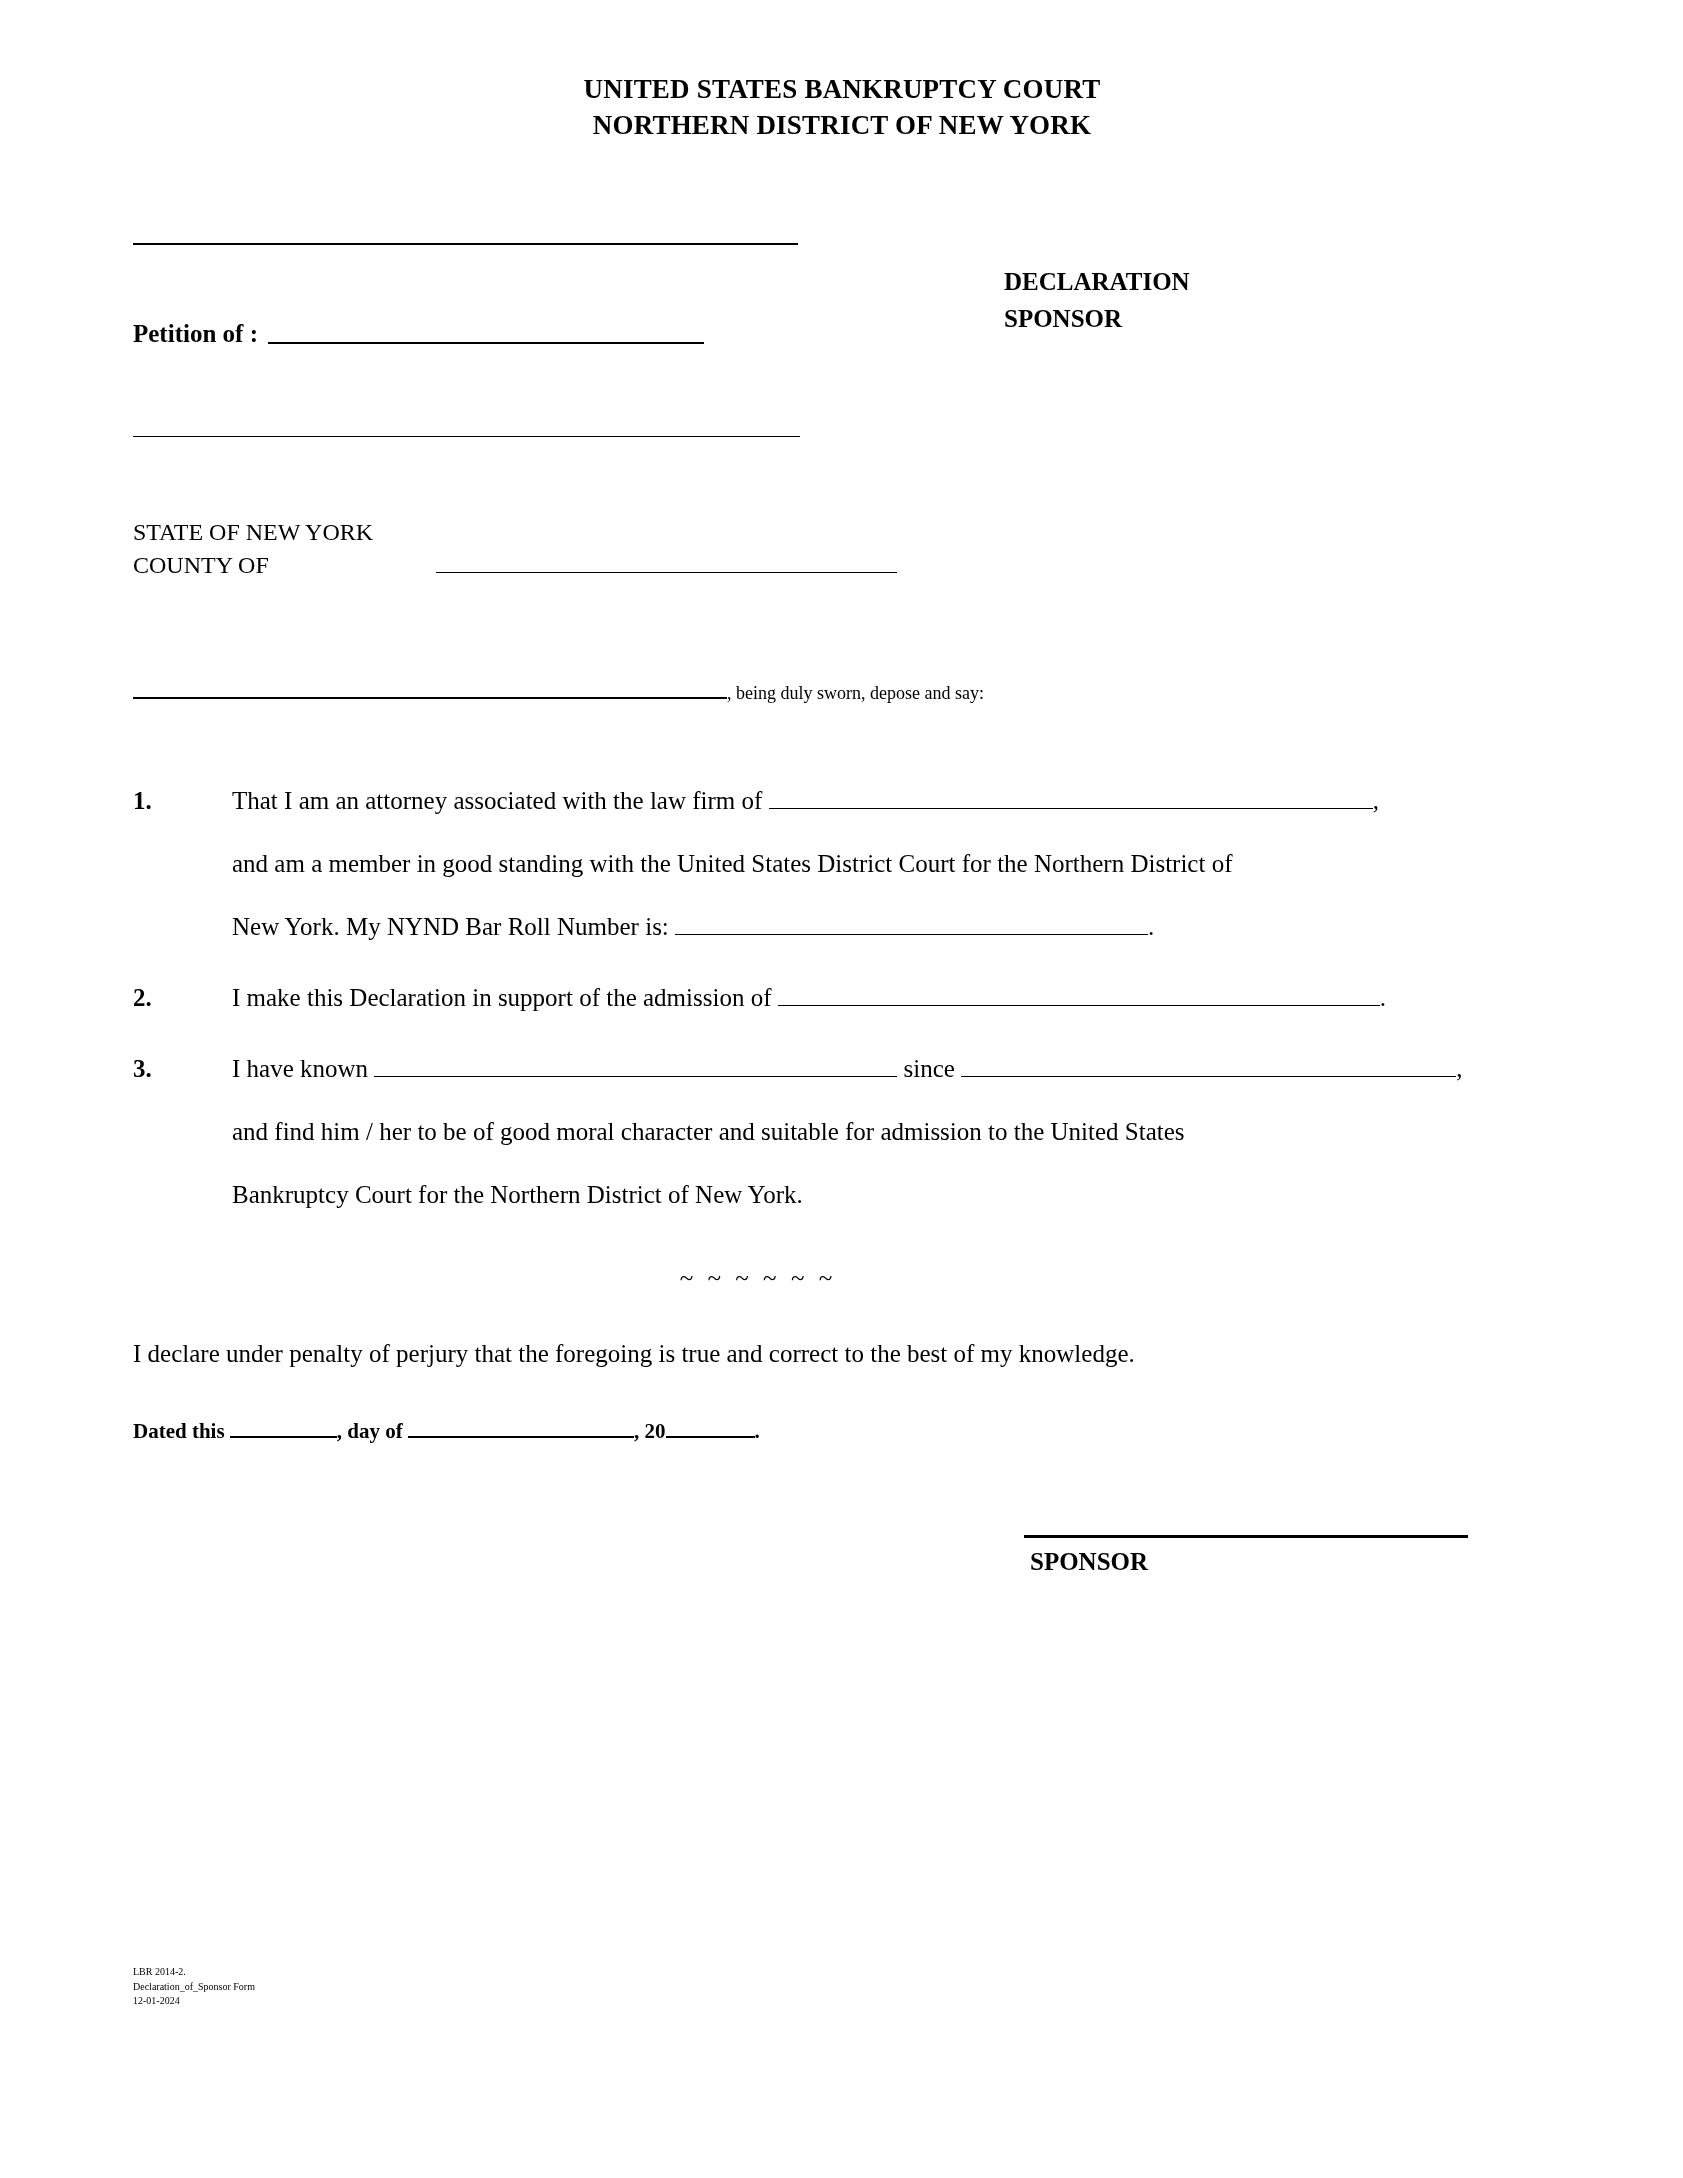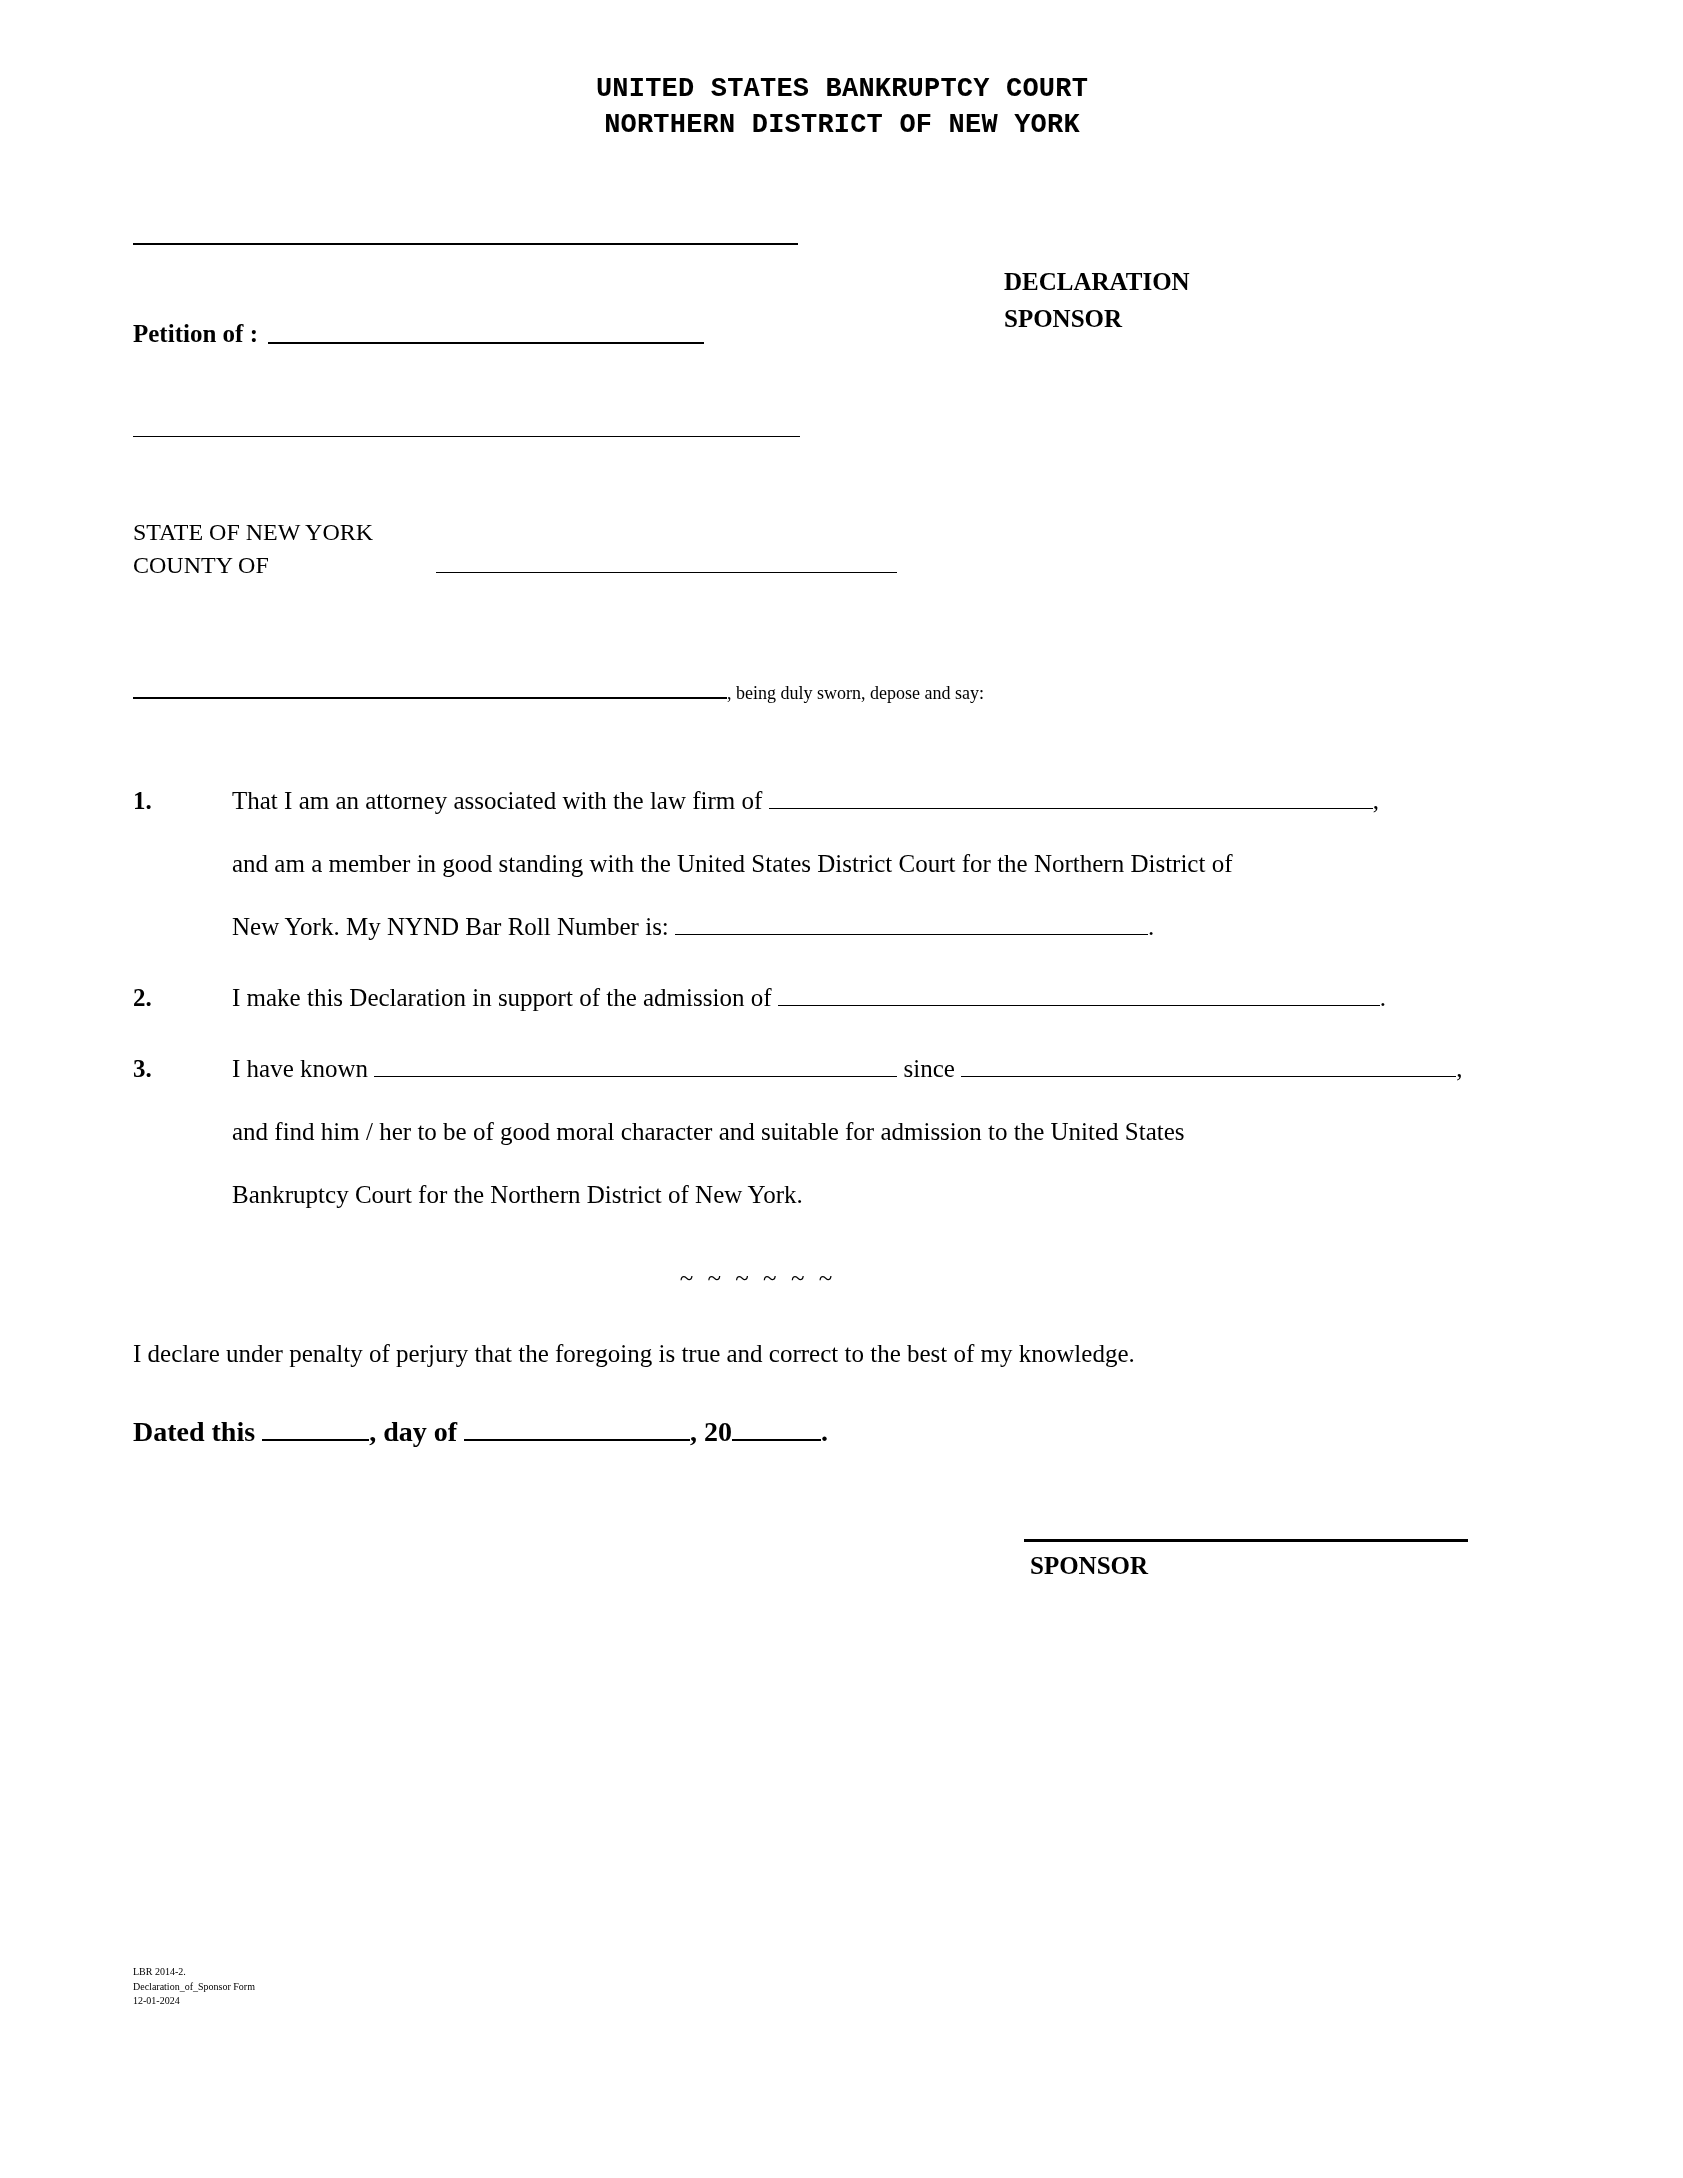--- a/index.html
+++ b/index.html
@@ -32,21 +32,20 @@
   
   .header {
     text-align: center;
     margin-top: 71px;
   }
   .header .line {
     font-weight: bold;
     font-size: 27px;
     letter-spacing: 0.2px;
     line-height: 1.35;
-    font-family: Liberation Mono, monospace;
   }
 
   
   .caption {
     position: relative;
     margin-top: 99px;
     height: 267px;
   }
   .rule-top {
     position: absolute;
@@ -163,21 +162,21 @@
     margin-right: 168px;
   }
 
   
   .declare {
     margin-top: 48px;
     font-size: 25px;
   }
   .dated {
     margin-top: 48px;
-    font-size: 28px;
+    font-size: 21px;
     font-weight: bold;
   }
   .b-day   { display:inline-block; width: 107px; border-bottom: 2px solid #000; height:20px; }
   .b-month { display:inline-block; width: 226px; border-bottom: 2px solid #000; height:20px; }
   .b-year  { display:inline-block; width: 89px;  border-bottom: 2px solid #000; height:20px; }
 
   
   .sig-block {
     margin-top: 91px;
     margin-left: 891px;

